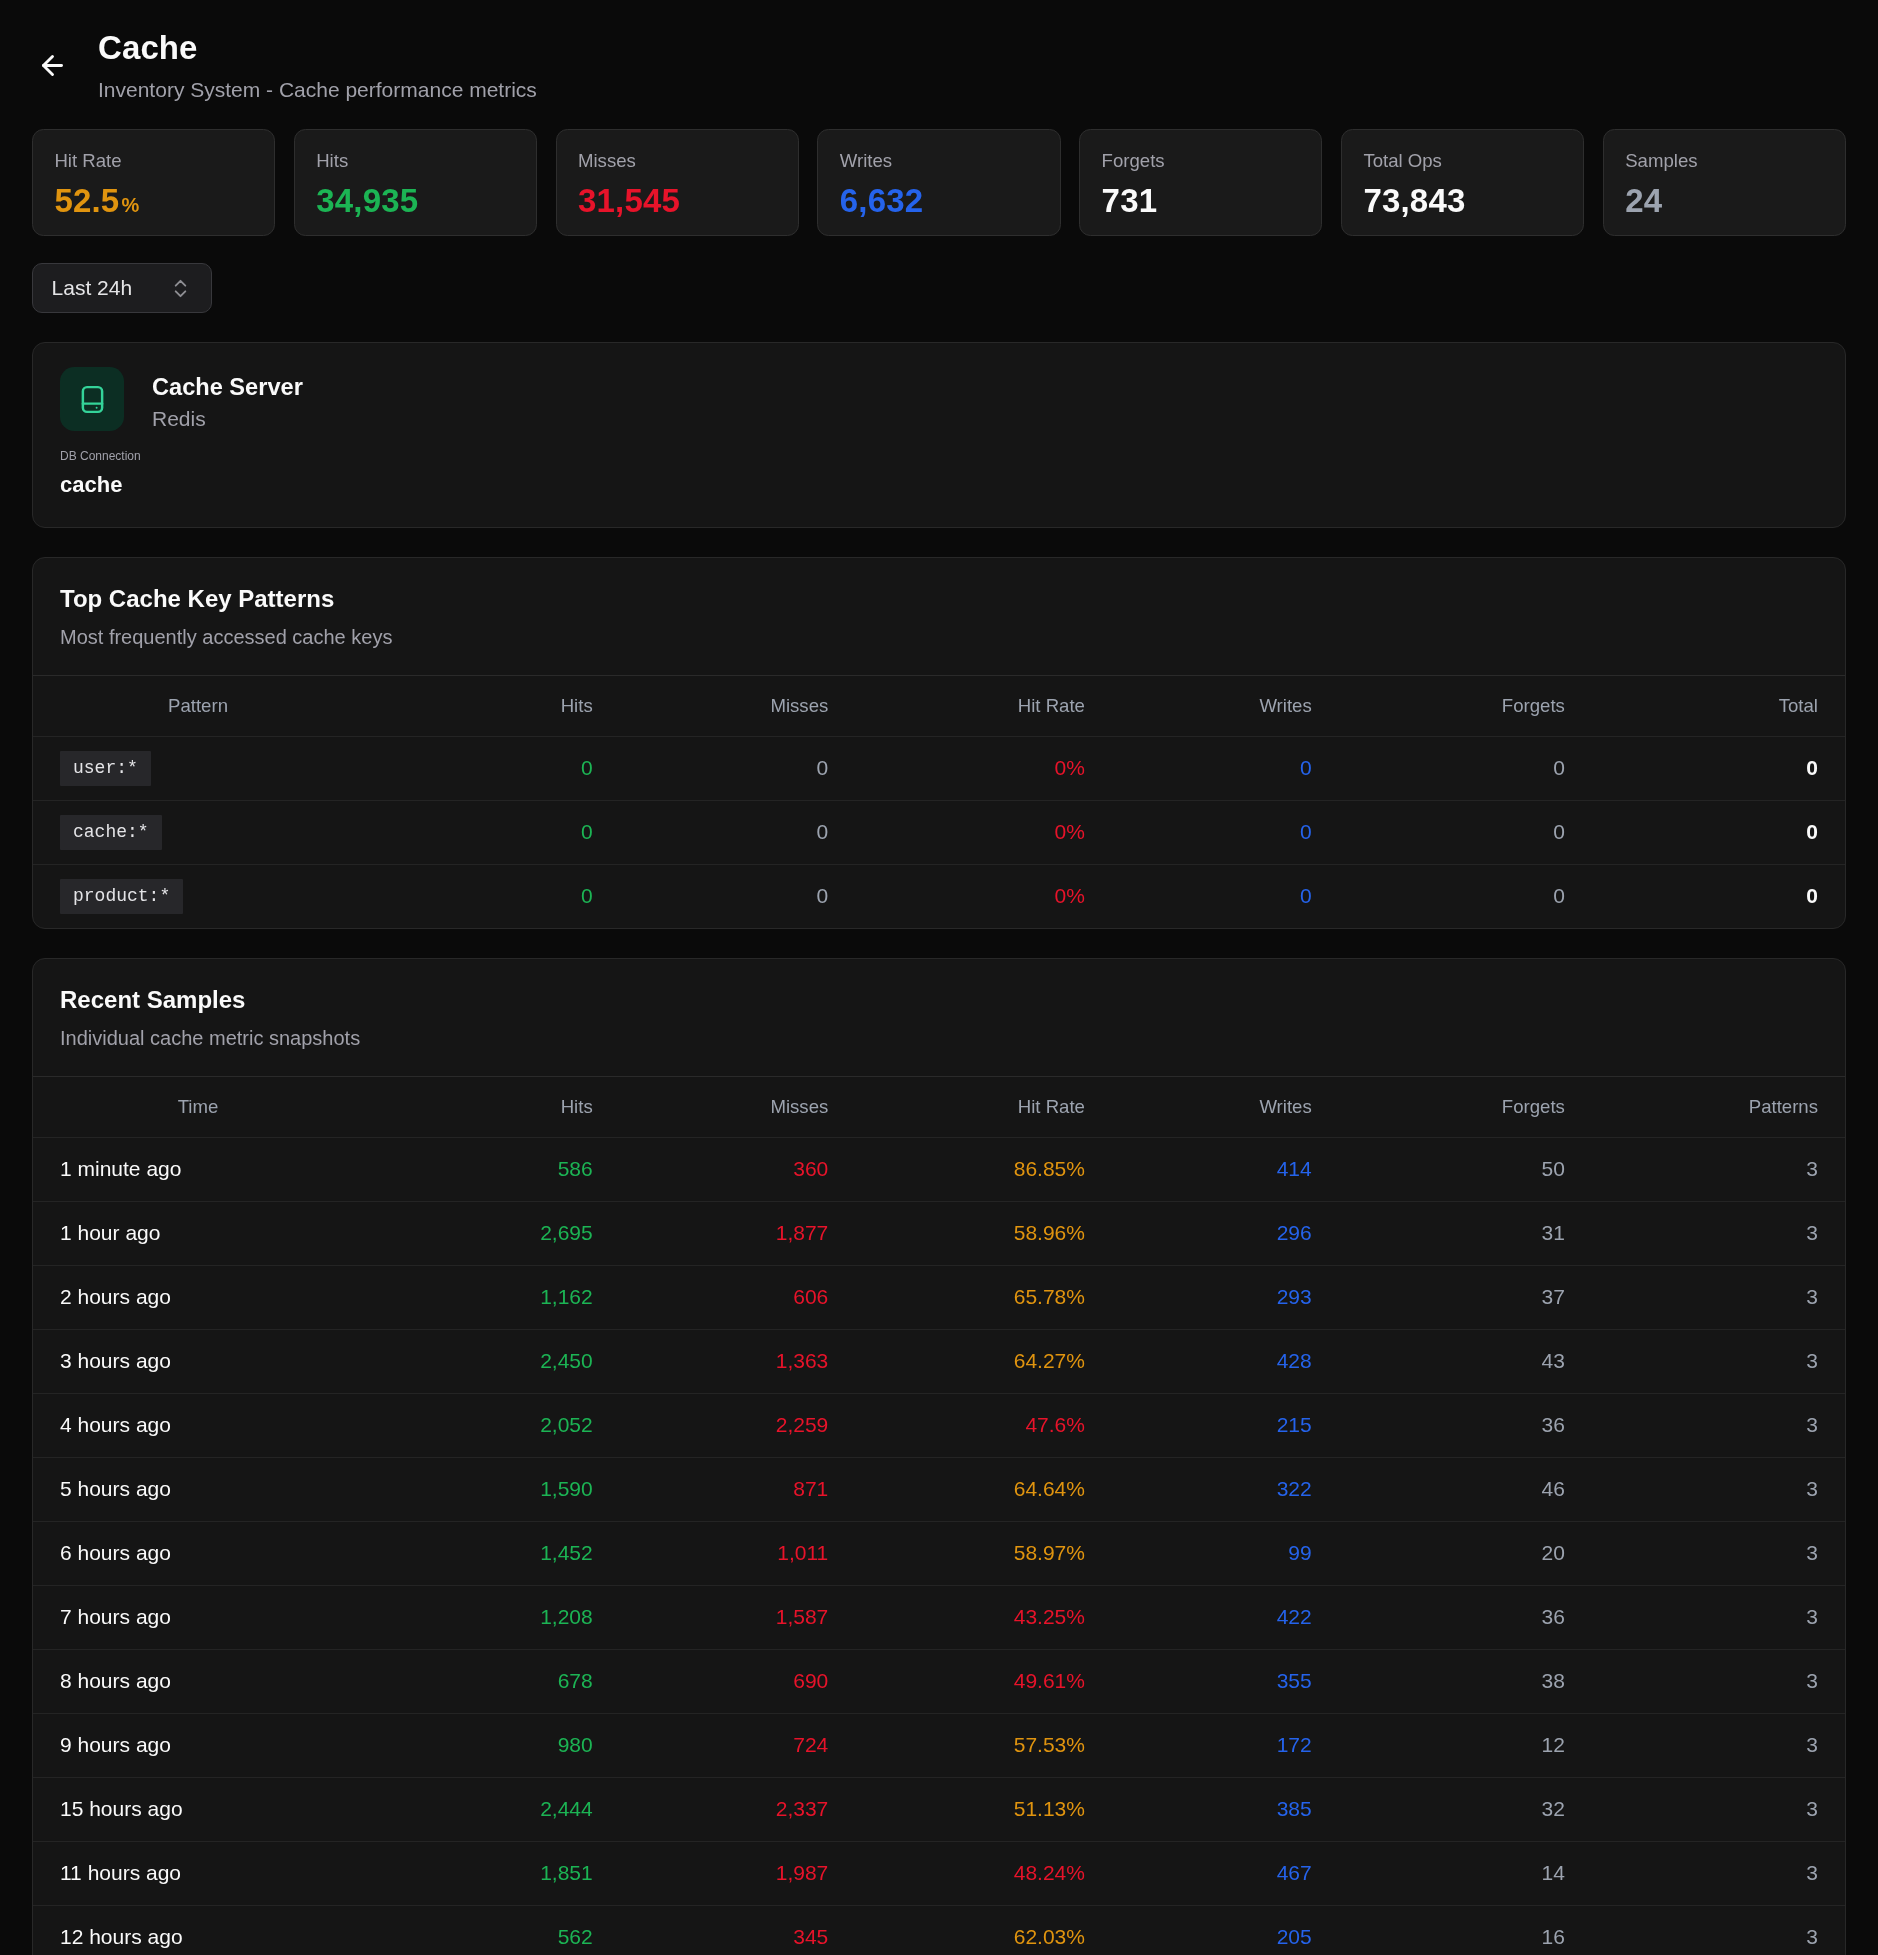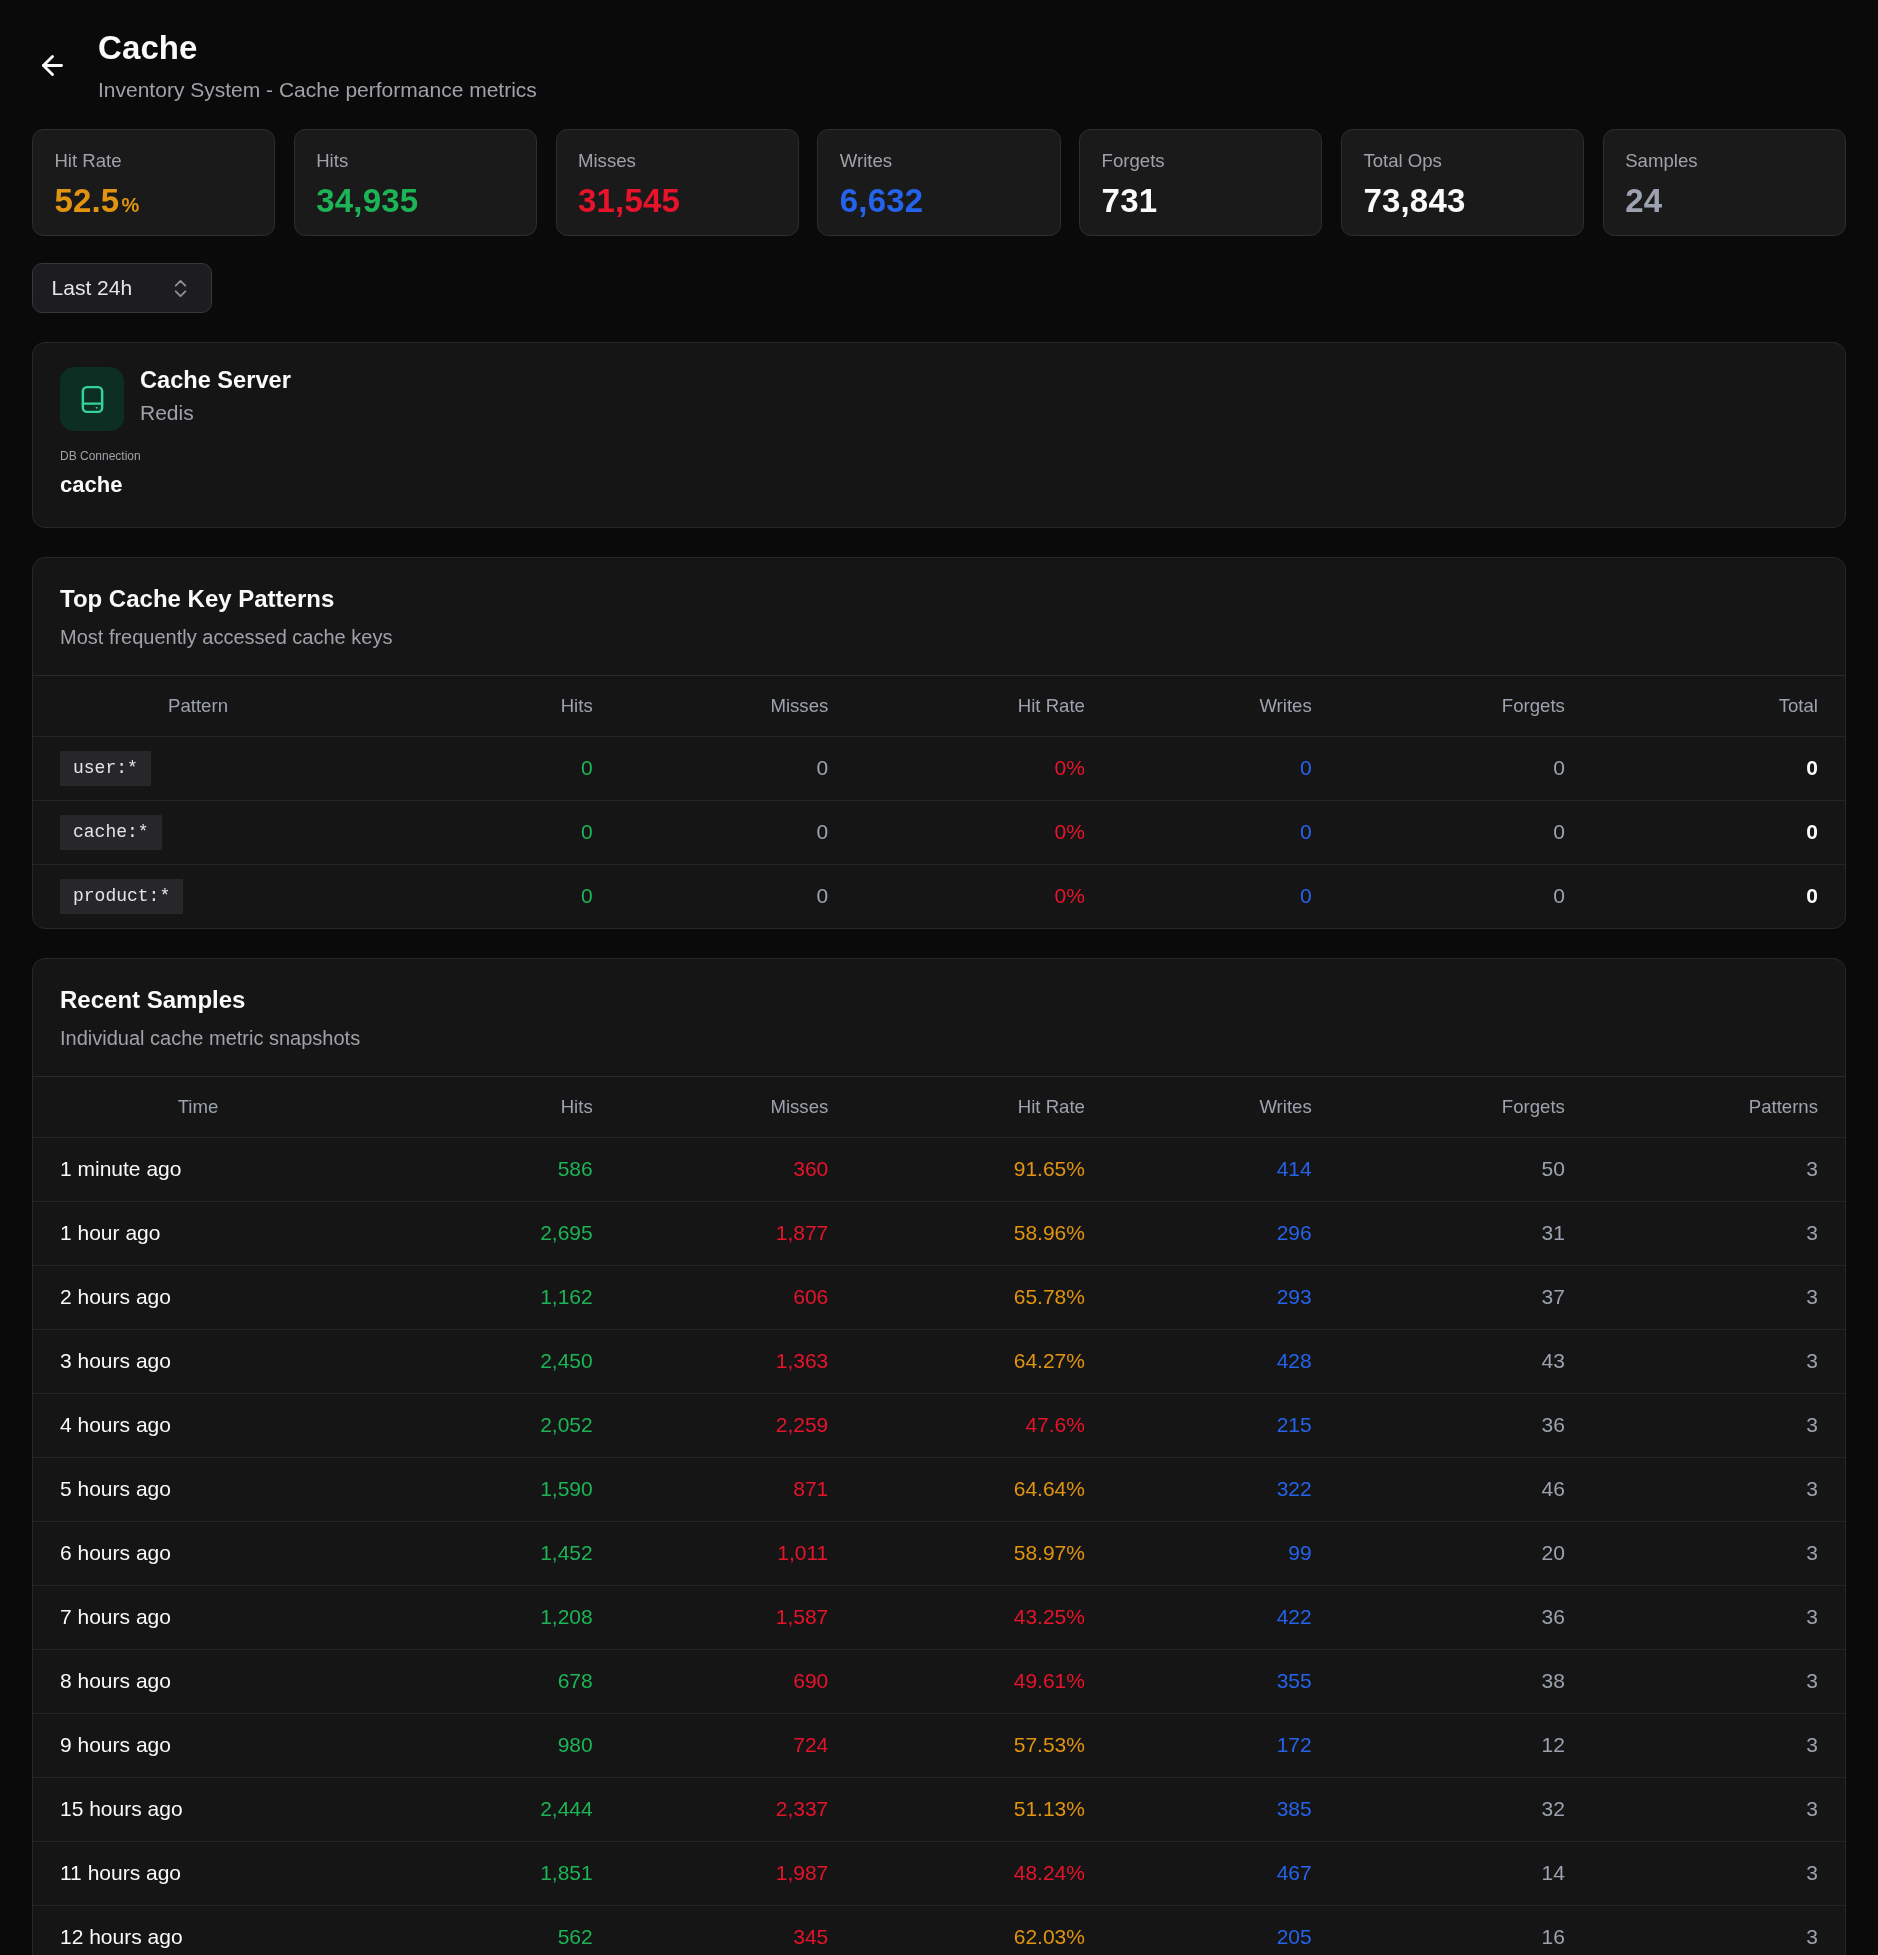--- a/index.html
+++ b/index.html
@@ -47,21 +47,21 @@
   .time-filter{margin-top:27px;display:inline-flex;align-items:flex-end;gap:37px;background:#1d1d1f;border:0.7px solid #38383c;border-radius:10px;padding:12px 18.6px;cursor:pointer}
   .time-filter .tf-label{font-size:21px;color:#e5e5e7}
   .time-filter svg{width:23px;height:23px;stroke:#8e8e93;stroke-width:2;fill:none;stroke-linecap:round;stroke-linejoin:round}
   
   .panel{background:var(--panel);border:0.7px solid var(--panel-border);border-radius:13px;margin-top:29px;overflow:hidden}
   .panel-head{padding:27px 27px 26px 27px}
   .panel-title{font-size:24px;font-weight:700}
   .panel-subtitle{margin-top:13px;font-size:20px;color:var(--gray)}
   
   .server-panel{padding:24px 27px 29px 27px}
-  .server-row{display:flex;align-items:flex-start;gap:16px}
+  .server-row{display:flex;align-items:flex-end;gap:28px}
   .server-icon{width:64px;height:64px;border-radius:14.3px;background:var(--icon-bg);display:flex;align-items:center;justify-content:center;flex:0 0 auto}
   .server-icon svg{width:33px;height:33px;stroke:var(--emerald);stroke-width:1.8;fill:none;stroke-linecap:round;stroke-linejoin:round}
   .server-name{font-size:23.6px;font-weight:700}
   .server-sub{margin-top:6.4px;font-size:21px;color:var(--gray)}
   .conn-label{margin-top:18px;font-size:12px;color:var(--gray)}
   .conn-value{margin-top:8.6px;font-size:22px;font-weight:700}
   
   .thead,.trow{
     display:grid;
     grid-template-columns:minmax(0,1fr) 14.6% 13.4% 14.6% 12.9% 14.4% 14.4%;
@@ -221,21 +221,21 @@
       <div class="th">Hit Rate</div>
       <div class="th">Writes</div>
       <div class="th">Forgets</div>
       <div class="th">Patterns</div>
     </div>
   <div id="samples-body">
       <div class="trow">
         <div class="cell left time">1 minute ago</div>
         <div class="cell c-green">586</div>
         <div class="cell c-red">360</div>
-        <div class="cell c-orange">91.65%</div>
+        <div class="cell c-orange">86.85%</div>
         <div class="cell c-blue">414</div>
         <div class="cell dim">50</div>
         <div class="cell dim">3</div>
       </div>
       <div class="trow">
         <div class="cell left time">1 hour ago</div>
         <div class="cell c-green">2,695</div>
         <div class="cell c-red">1,877</div>
         <div class="cell c-orange">58.96%</div>
         <div class="cell c-blue">296</div>

